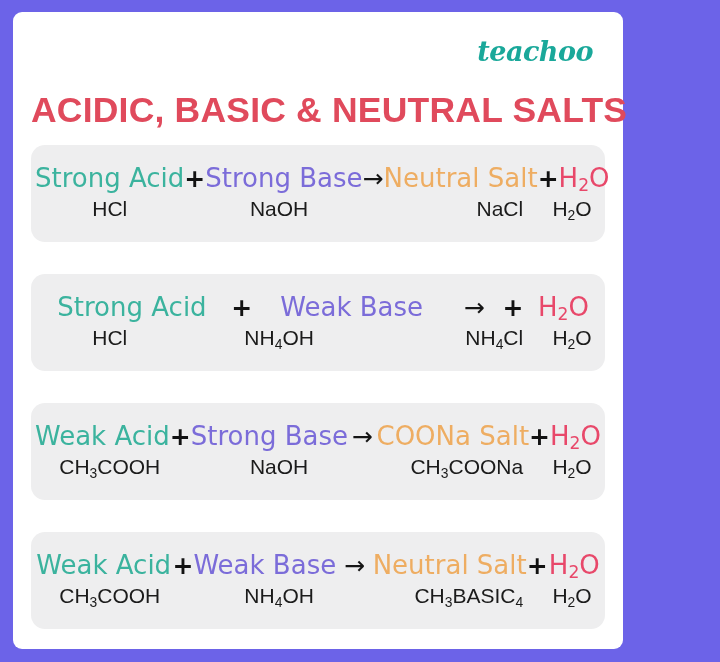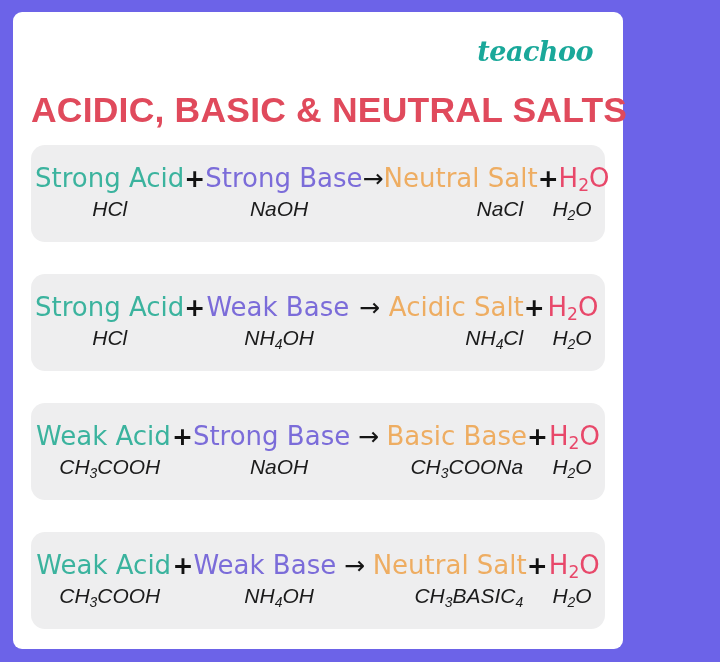--- a/index.html
+++ b/index.html
@@ -92,21 +92,20 @@
     line-height: 1.05;
     white-space: nowrap;
   }
   .formulas {
     font-family: "Liberation Sans", sans-serif;
     font-size: 21px;
     color: #1b1b1b;
     line-height: 1.1;
     white-space: nowrap;
     margin-top: 5px;
-    font-style: italic;
   }
   
   .c-acid   { width: 196px; text-align: center; }
   .c-op1    { width: 26px;  text-align: center; }
   .c-base   { width: 196px; text-align: center; }
   .c-arrow  { width: 52px;  text-align: center; }
   .c-salt   { width: 170px; text-align: right; }
   .c-op2    { width: 26px;  text-align: center; }
   .c-water  { width: 76px;  text-align: center; }
 
@@ -158,42 +157,41 @@
           <span class="c-water"><span>H</span><sub>2</sub><span>O</span></span>
         </div>
       </div>
 
       <div class="rxn-row">
         <div class="line words">
           <span class="c-acid acid">Strong Acid</span>
           <span class="c-op1 op">+</span>
           <span class="c-base base">Weak Base</span>
           <span class="c-arrow arrow">→</span>
-          <span class="c-salt salt">Acidic Salt</span>
           <span class="c-op2 op">+</span>
           <span class="c-water water">H<sub>2</sub>O</span>
         </div>
         <div class="line formulas">
           <span class="c-acid">HCl</span>
           <span class="c-op1"></span>
           <span class="c-base"><span>NH</span><sub>4</sub><span>OH</span></span>
           <span class="c-arrow"></span>
           <span class="c-salt"><span>NH</span><sub>4</sub><span>Cl</span></span>
           <span class="c-op2"></span>
           <span class="c-water"><span>H</span><sub>2</sub><span>O</span></span>
         </div>
       </div>
 
       <div class="rxn-row">
         <div class="line words">
           <span class="c-acid acid">Weak Acid</span>
           <span class="c-op1 op">+</span>
           <span class="c-base base">Strong Base</span>
           <span class="c-arrow arrow">→</span>
-          <span class="c-salt salt">Basic Base</span>
+          <span class="c-salt salt">COONa Salt</span>
           <span class="c-op2 op">+</span>
           <span class="c-water water">H<sub>2</sub>O</span>
         </div>
         <div class="line formulas">
           <span class="c-acid"><span>CH</span><sub>3</sub><span>COOH</span></span>
           <span class="c-op1"></span>
           <span class="c-base">NaOH</span>
           <span class="c-arrow"></span>
           <span class="c-salt"><span>CH</span><sub>3</sub><span>COONa</span></span>
           <span class="c-op2"></span>

